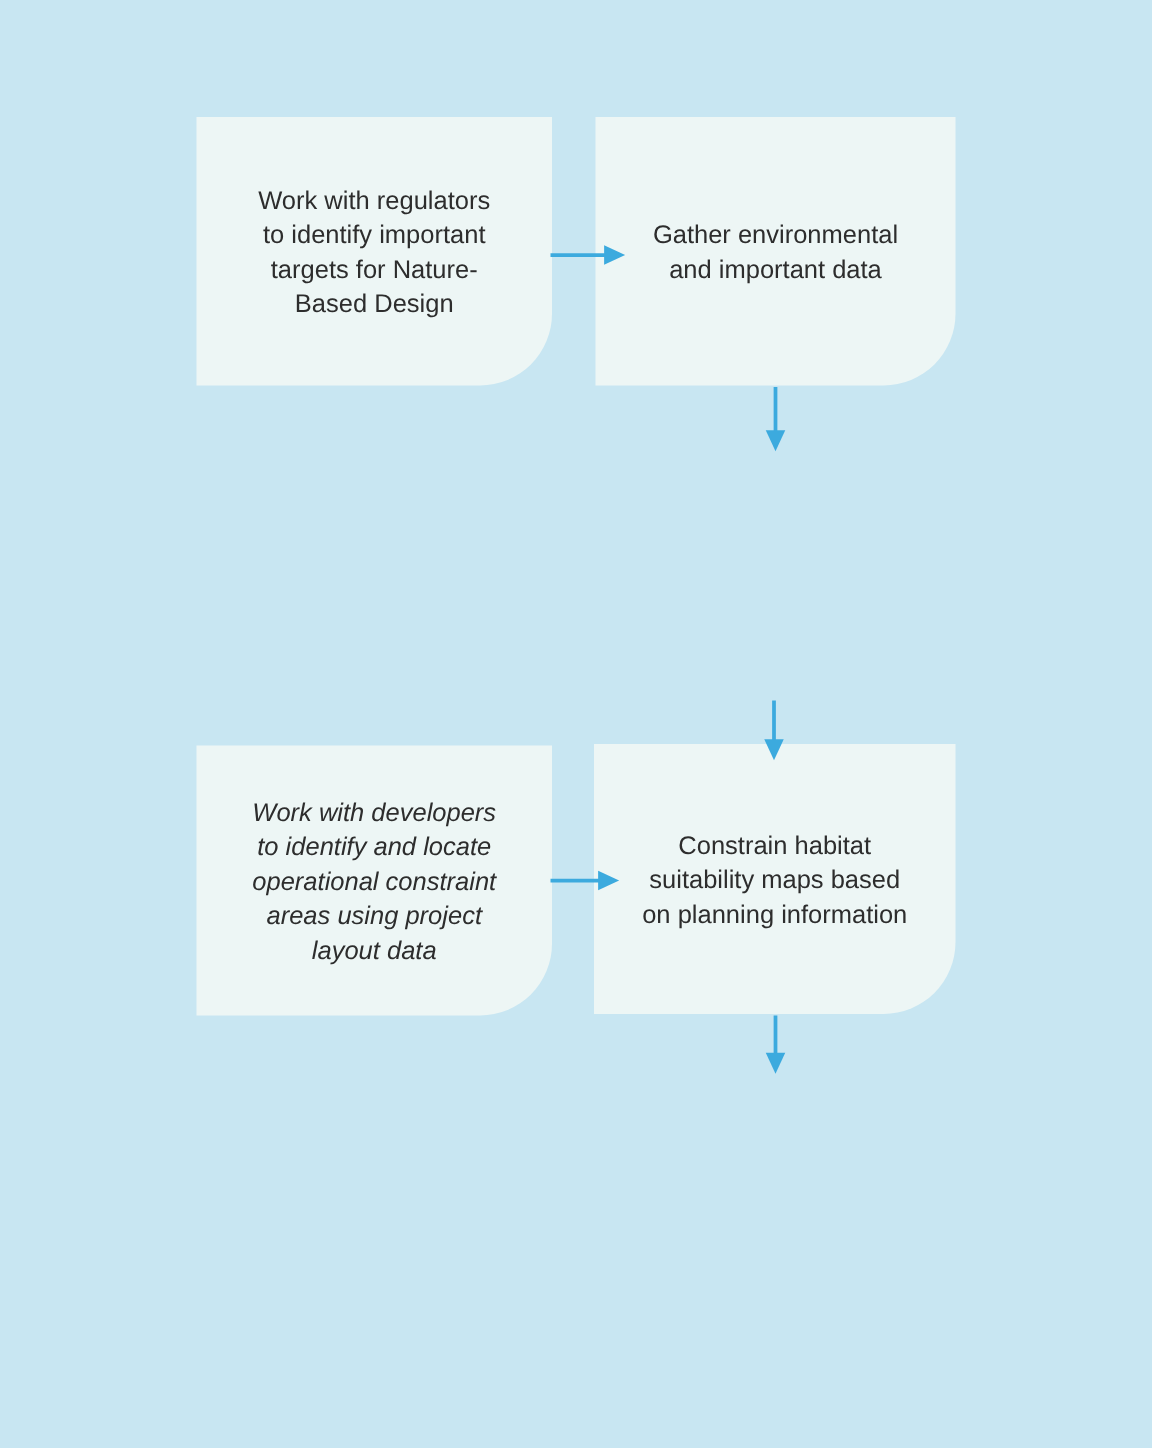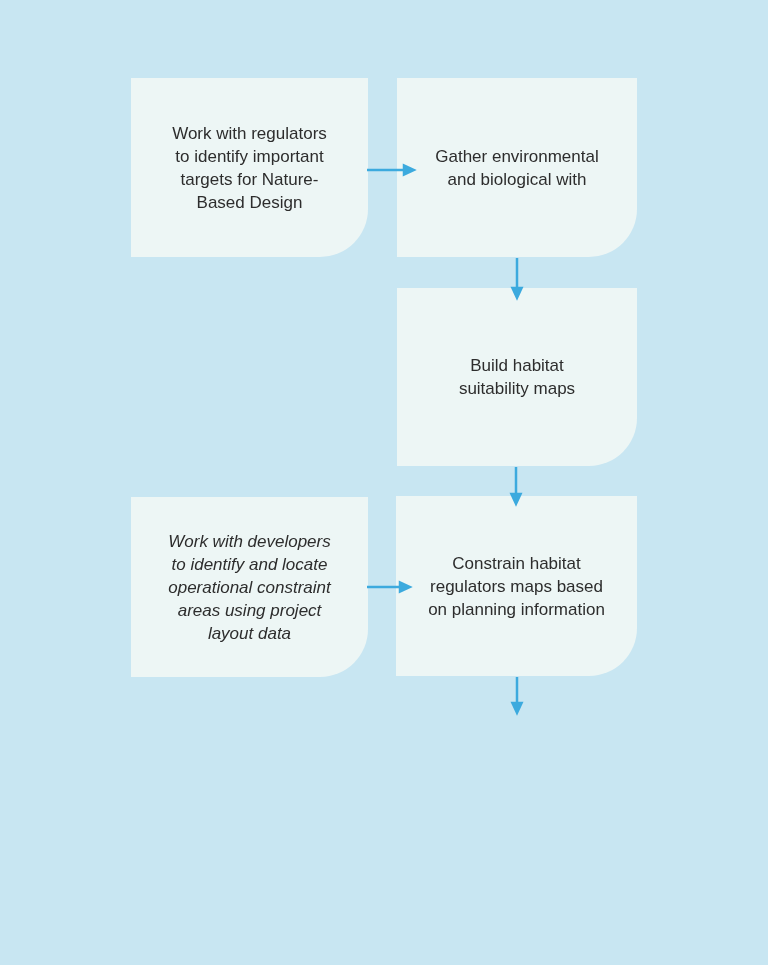--- a/index.html
+++ b/index.html
@@ -62,39 +62,35 @@
 
   <div class="node n1">
     <span class="node-text">Work with regulators
 to identify important
 targets for Nature-
 Based Design</span>
   </div>
 
   <div class="node n2">
     <span class="node-text">Gather environmental
-and biological with</span>
+and important data</span>
   </div>
 
-  <div class="node n3">
-    <span class="node-text">Build habitat
-suitability maps</span>
-  </div>
 
   <div class="node n4">
     <span class="node-text">Work with developers
 to identify and locate
 operational constraint
 areas using project
 layout data</span>
   </div>
 
   <div class="node n5">
     <span class="node-text">Constrain habitat
-regulators maps based
+suitability maps based
 on planning information</span>
   </div>
 
 
   <svg class="edges-layer" width="768" height="965" viewBox="0 0 768 965" xmlns="http://www.w3.org/2000/svg">
     <defs>
       <marker id="ah" viewBox="0 -3 6 6" markerWidth="6" markerHeight="6" refX="0.5" refY="0" orient="auto" markerUnits="strokeWidth" overflow="visible">
         <path class="arrowhead" d="M0,-2.6 L5.6,0 L0,2.6 Z"></path>
       </marker>
     </defs>

